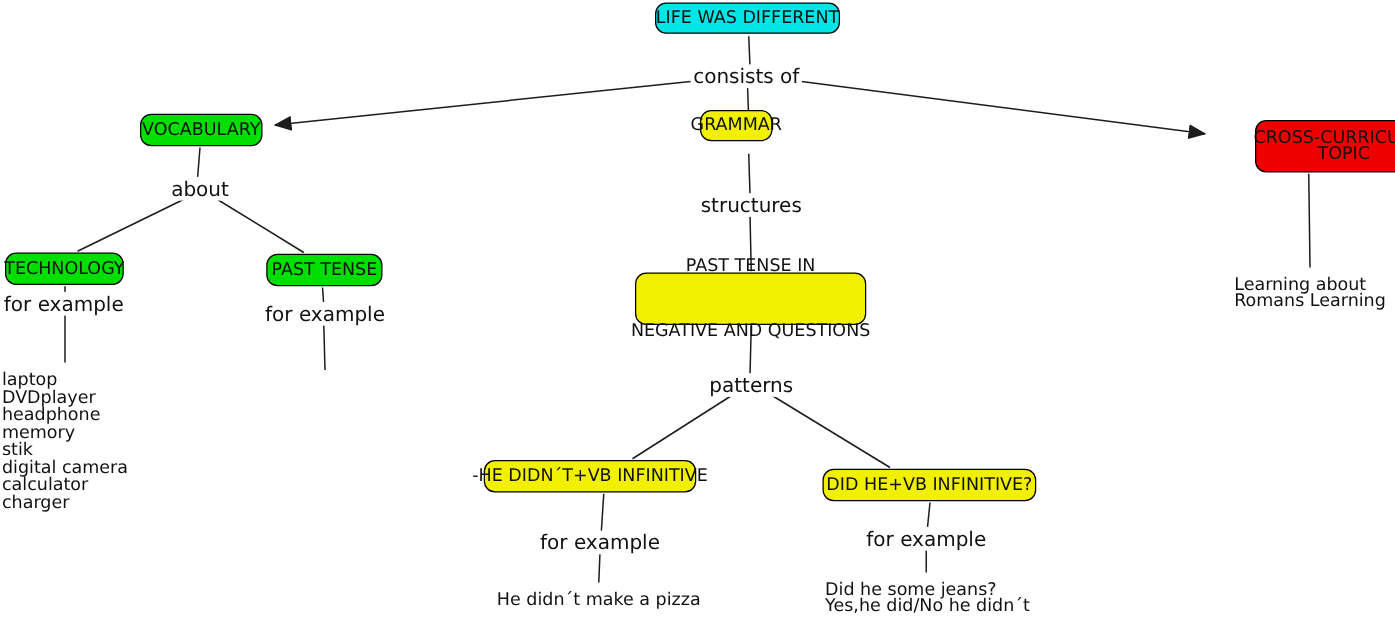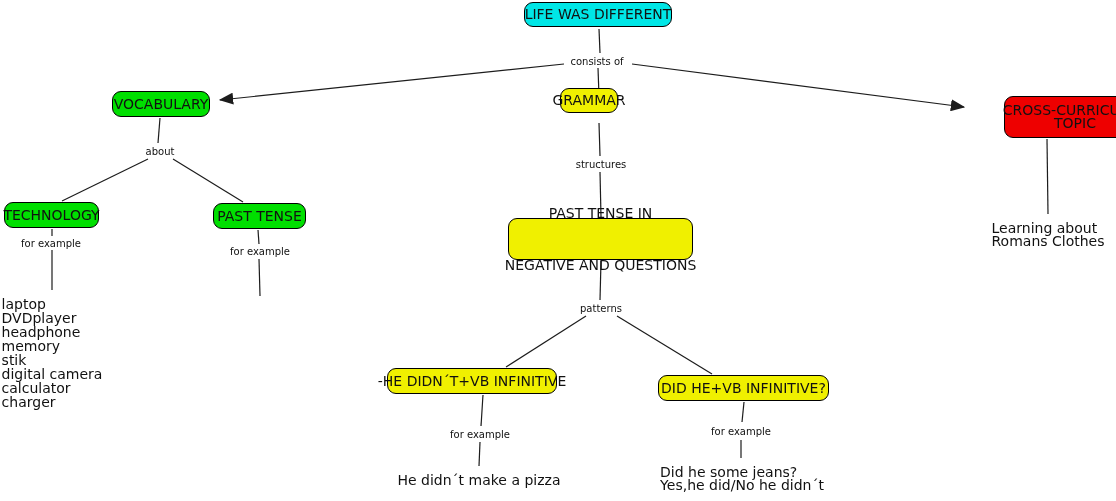--- a/index.html
+++ b/index.html
@@ -31,21 +31,21 @@
   #node-grammar    { left: 560px; top: 88px;  width: 58px;  height: 25px; }
   #node-cross      { left: 973px; top: 96px;  width: 142px; height: 42px; margin-left: 31px; }
   #node-technology { left: 4px;   top: 202px; width: 95px;  height: 26px; }
   #node-pasttense  { left: 213px; top: 203px; width: 93px;  height: 26px; }
   #node-bigyellow  { left: 508px; top: 218px; width: 185px; height: 42px; gap: 39px; }
   #node-negpattern { left: 387px; top: 368px; width: 170px; height: 26px; }
   #node-qpattern   { left: 658px; top: 375px; width: 171px; height: 26px; }
 
   .link-label {
     position: absolute; z-index: 2; transform: translate(-50%, -50%);
-    font-size: 10px; white-space: nowrap; color: var(--text, #111);
+    font-size: 16px; white-space: nowrap; color: var(--text, #111);
     background: #ffffff; padding: 0 2px;
   }
   #label-consists   { left: 597px; top: 61px;  }
   #label-about      { left: 160px; top: 151px; }
   #label-fe1        { left: 51px;  top: 243px; }
   #label-fe2        { left: 260px; top: 251px; }
   #label-structures { left: 601px; top: 164px; }
   #label-patterns   { left: 601px; top: 308px; }
   #label-fe3        { left: 480px; top: 434px; }
   #label-fe4        { left: 741px; top: 431px; }
@@ -155,16 +155,16 @@
 
   <div class="text-block" id="text-pizza">He didn´t make a pizza</div>
 
   <div class="text-block" id="text-jeans">
     <div>Did he some jeans?</div>
     <div>Yes,he did/No he didn´t</div>
   </div>
 
   <div class="text-block" id="text-learning">
     <div>Learning about</div>
-    <div>Romans Clothes</div>
+    <div>Romans Learning</div>
   </div>
 
 </div>
 
 </body></html>

